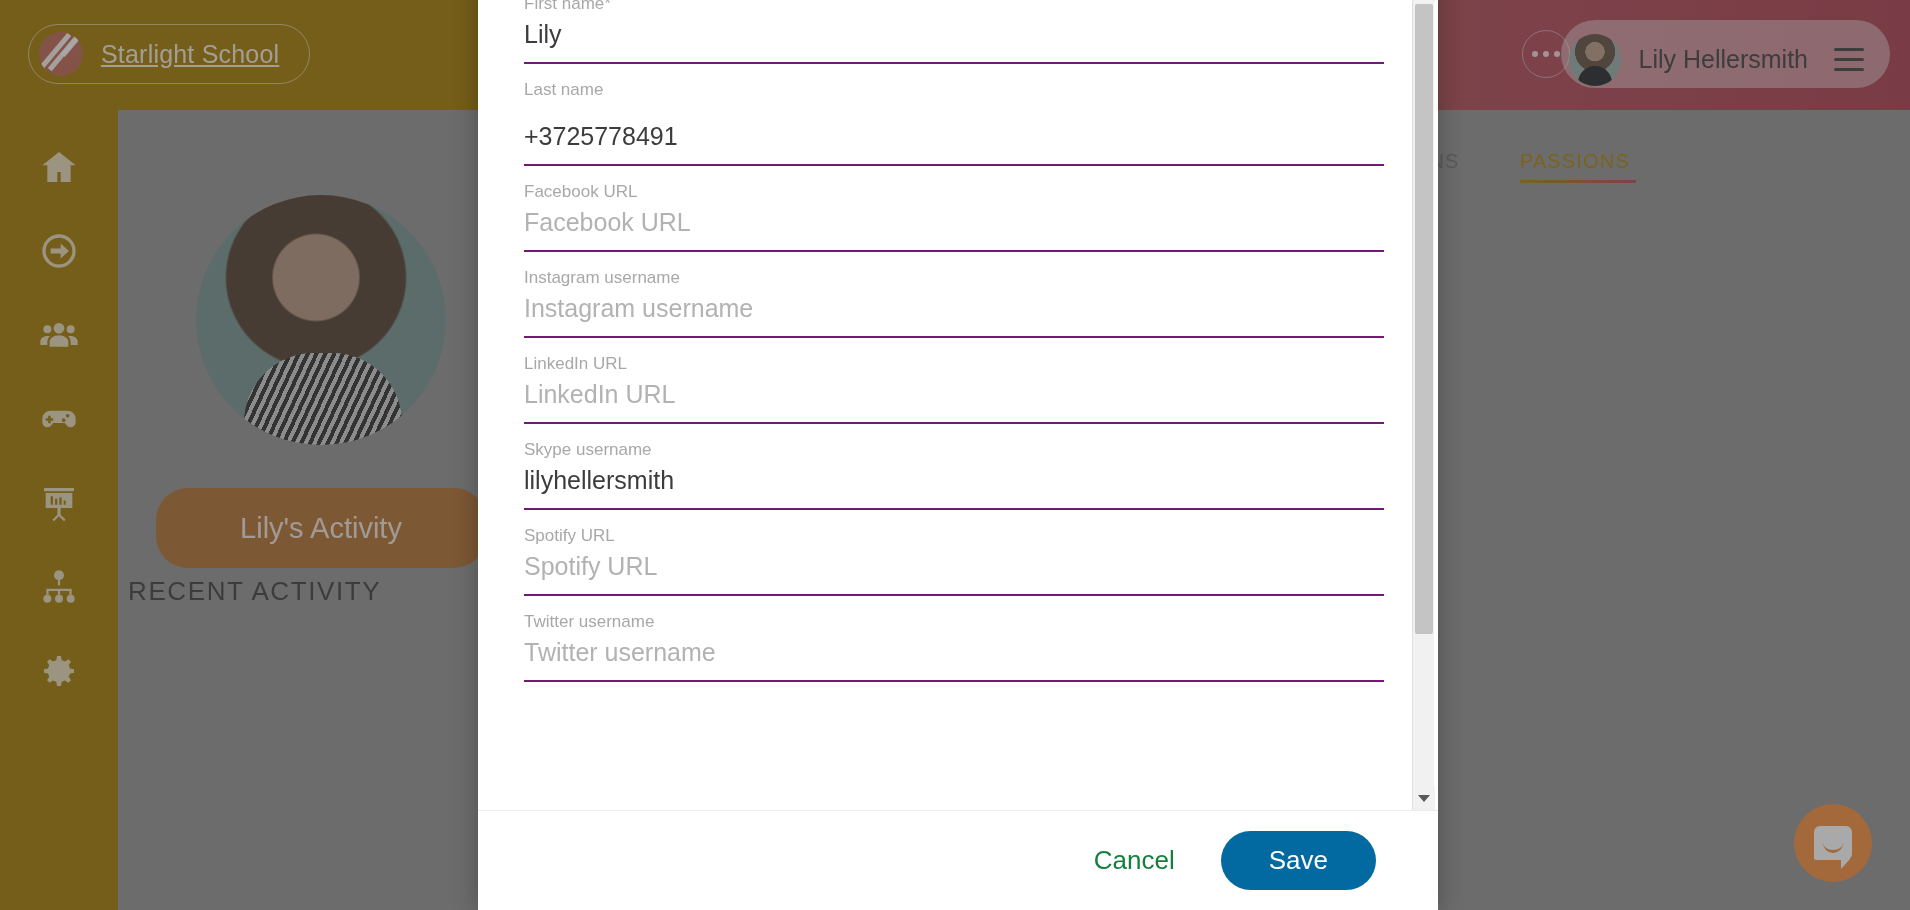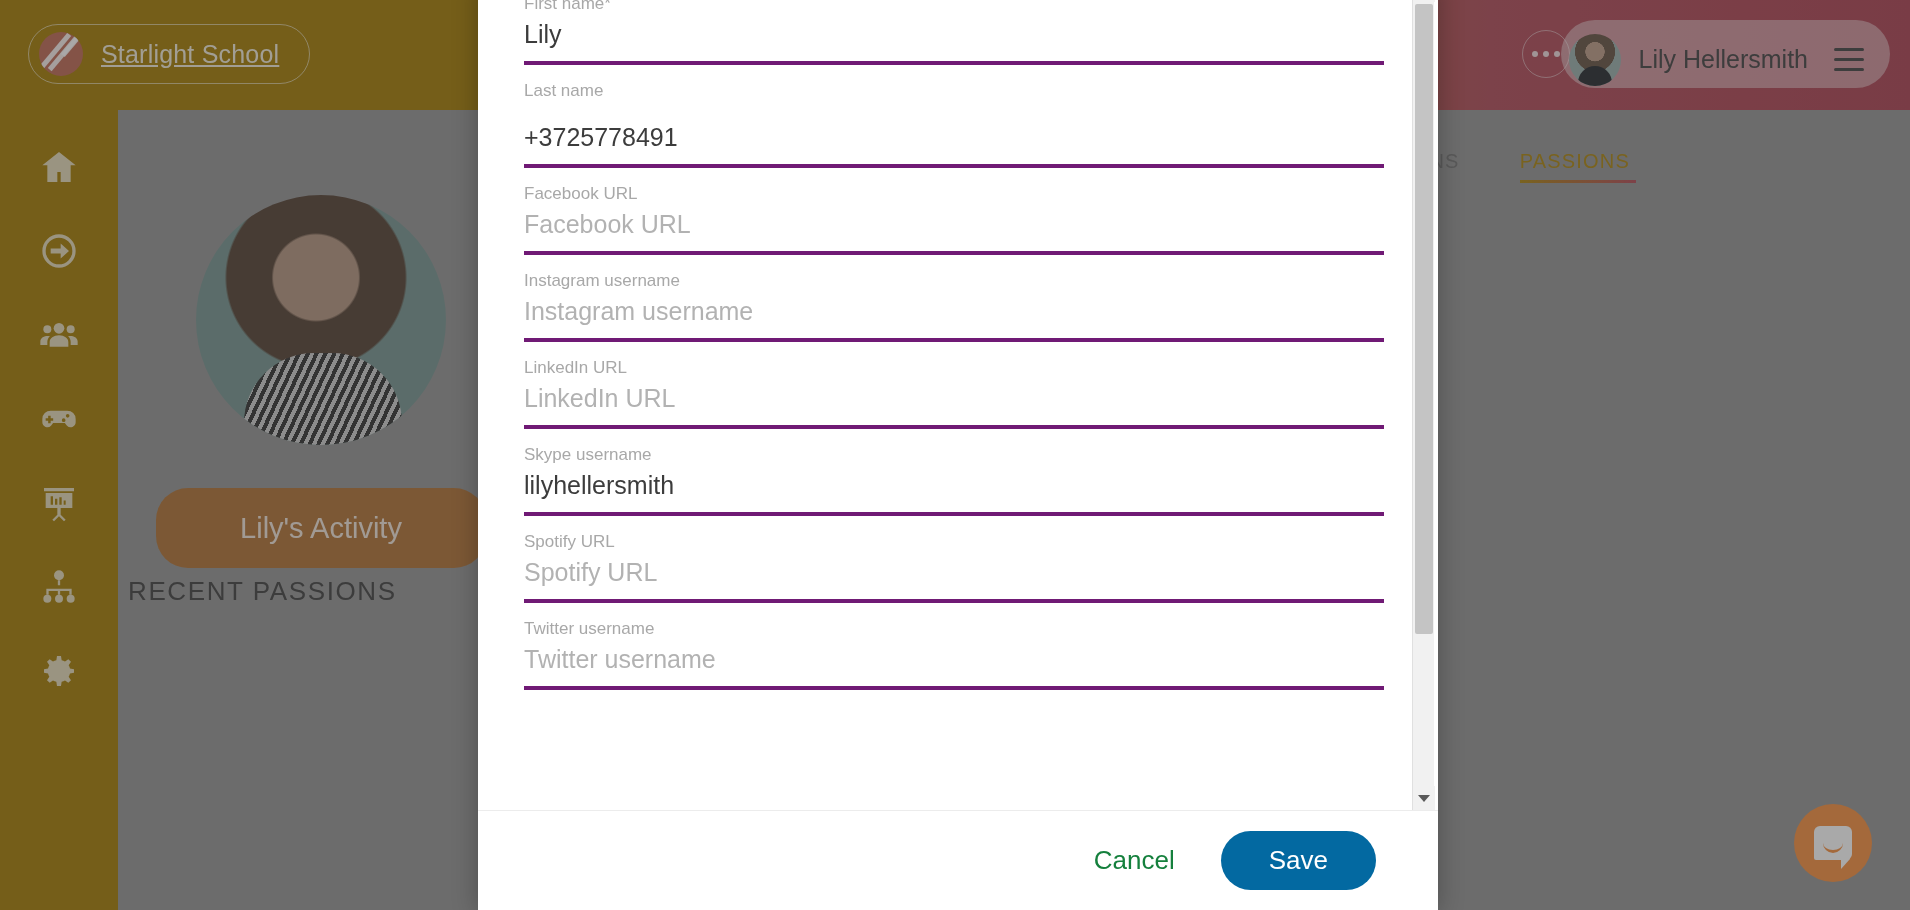--- a/index.html
+++ b/index.html
@@ -163,21 +163,21 @@
     flex: 1; overflow: hidden; position: relative;
     padding: 0 54px 0 46px;
   }
   .field { padding: 16px 0 0 0; }
   .field-label {
     font-size: 17px; color: #a8a8a8; margin-bottom: 6px; font-weight: 300;
   }
   .field-label .req { color: #a8a8a8; }
   .field-value {
     font-size: 25px; color: #3c3c3c; font-weight: 300;
-    padding-bottom: 12px; border-bottom: 4px solid #701a75;
+    padding-bottom: 12px; border-bottom: 2px solid #701a75;
     min-height: 44px;
   }
   .field-value.placeholder { color: #b2b2b2; }
 
   
   .scrollbar {
     position: absolute; right: 4px; top: 0; width: 22px; height: 832px;
     background: #f1f1f1; border-left: 1px solid #e0e0e0;
   }
   .sb-arrow {
@@ -287,21 +287,21 @@
       <div class="side-ico">
         <svg viewBox="0 0 24 24">
             <path d="M12 8.5a3.5 3.5 0 100 7 3.5 3.5 0 000-7zm9 4.6v-2.2l-2.4-.4a6.9 6.9 0 00-.8-2l1.4-2-1.6-1.6-2 1.4a6.9 6.9 0 00-2-.8L13.2 3h-2.4l-.4 2.5c-.7.2-1.4.5-2 .8l-2-1.4L4.8 6.5l1.4 2c-.3.6-.6 1.3-.8 2L3 10.9v2.2l2.4.4c.2.7.5 1.4.8 2l-1.4 2 1.6 1.6 2-1.4c.6.3 1.3.6 2 .8l.4 2.5h2.4l.4-2.5c.7-.2 1.4-.5 2-.8l2 1.4 1.6-1.6-1.4-2c.3-.6.6-1.3.8-2z"></path>
           </svg>
       </div>
     </div>
 
     <div class="content">
       <div class="profile-photo"></div>
       <div class="activity-btn">Lily's Activity</div>
-      <div class="recent-title">RECENT PASSIONS</div>
+      <div class="recent-title">RECENT ACTIVITY</div>
 
       <div class="tabs">
         <div class="tab">STIONS</div>
         <div class="tab active">PASSIONS</div>
       </div>
 
       <div class="intercom">
         <div class="intercom-glyph"></div>
       </div>
     </div>

